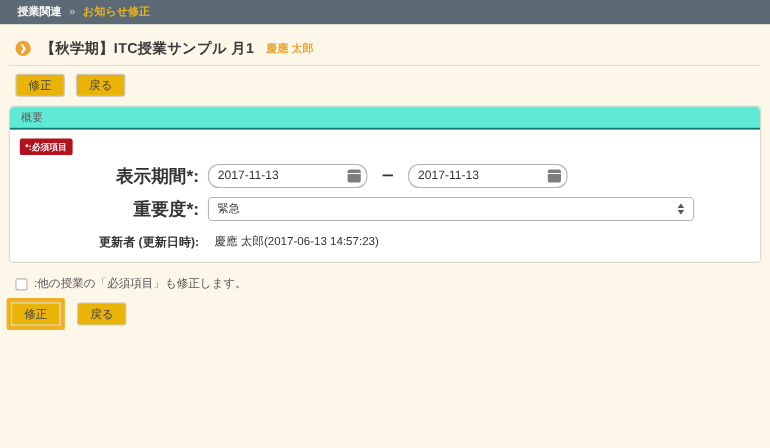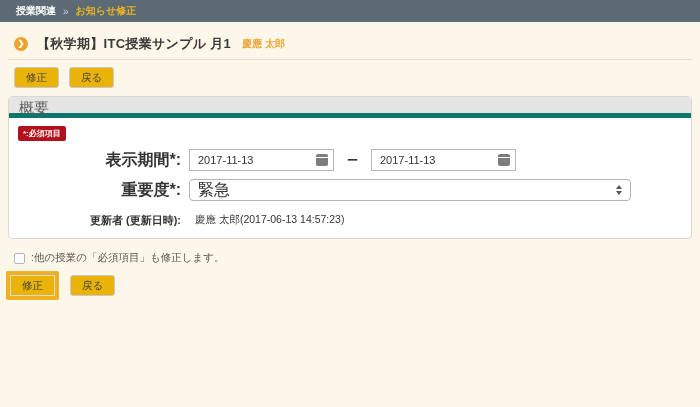--- a/index.html
+++ b/index.html
@@ -39,42 +39,42 @@
     font-family:"Liberation Sans", sans-serif;
   }
   .top-actions { margin:7px 0 0 14px; display:flex; gap:10px; }
   
   .panel {
     margin:8px; background:#fff;
     border:1px solid #dcd8cf; border-radius:4px;
   }
   .panel-header {
     height:21px; line-height:21px;
-    background:#e5e5e5; border-bottom:5px solid #0f766e;
+    background:#5eead4; border-bottom:2px solid #0f766e;
     border-radius:4px 4px 0 0;
-    padding-left:10px; font-size:15px; color:#5d5d5d;
+    padding-left:10px; font-size:10px; color:#5d5d5d;
   }
   .panel-body { padding:8px 5px 10px 0; }
   .req-badge {
     display:inline-block; margin-left:9px;
     background:#b1121c; color:#fff;
     font-size:8px; font-weight:bold;
     padding:2px 5px; border-radius:2px;
   }
   .form-row { display:flex; align-items:flex-start; margin-top:8px; }
   .form-row.center { align-items:center; }
   .label-col {
     width:180px; flex:0 0 180px; text-align:right; padding-right:8px;
     font-size:16px; font-weight:bold; color:#333; padding-top:4px;
   }
   .form-row.center .label-col { padding-top:0; }
   
   .date-field {
     display:flex; align-items:center; width:145px; height:22px;
-    border:1px solid #b5b5b5; border-radius:0; background:#fff; overflow:hidden;
+    border:1px solid #b5b5b5; border-radius:10px; background:#fff; overflow:hidden;
   }
   .date-field input {
     flex:1; border:0; outline:none; min-width:0;
     font-size:11px; color:#333; padding-left:8px;
     font-family:"Liberation Sans", sans-serif; background:transparent;
   }
   .cal-btn {
     width:22px; height:100%; display:flex; align-items:center; justify-content:center;
     background:transparent; border:0; cursor:pointer;
   }
@@ -82,21 +82,21 @@
     width:12px; height:12px; border-radius:2px;
     background:linear-gradient(#7d7d7d 0 3px, #ffffff 3px 4px, #7d7d7d 4px 100%);
   }
   .date-sep { margin:0 13px; font-weight:bold; color:#333; font-size:11px; }
   
   .select-box {
     width:442px; height:22px;
     border:1px solid #b5b5b5; border-radius:4px; background:#fff;
     display:flex; align-items:center; padding:0 8px; cursor:pointer;
   }
-  .select-box .select-value { flex:1; font-size:16px; color:#333; }
+  .select-box .select-value { flex:1; font-size:10px; color:#333; }
   .stepper { display:flex; flex-direction:column; gap:2px; }
   .tri-up   { width:0; height:0; border-left:3px solid transparent; border-right:3px solid transparent; border-bottom:4px solid #555; }
   .tri-down { width:0; height:0; border-left:3px solid transparent; border-right:3px solid transparent; border-top:4px solid #555; }
   
   .content-textarea {
     width:442px; height:112px;
     border:1px solid #b5b5b5; border-radius:4px;
     font-size:11px; line-height:1.5; color:#333;
     padding:4px 8px; resize:both; outline:none;
     font-family:"Liberation Sans", sans-serif;

